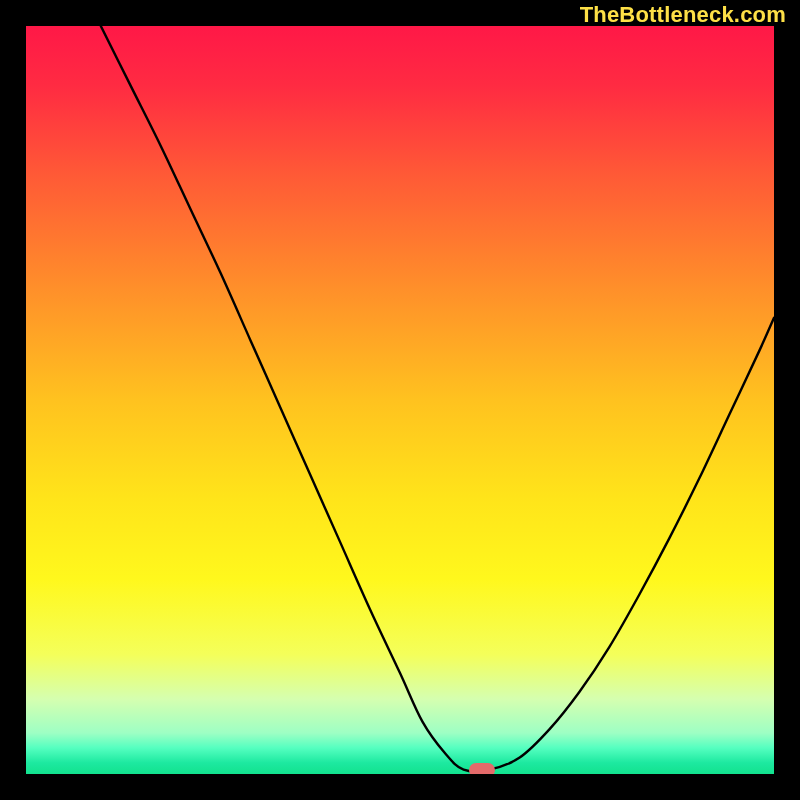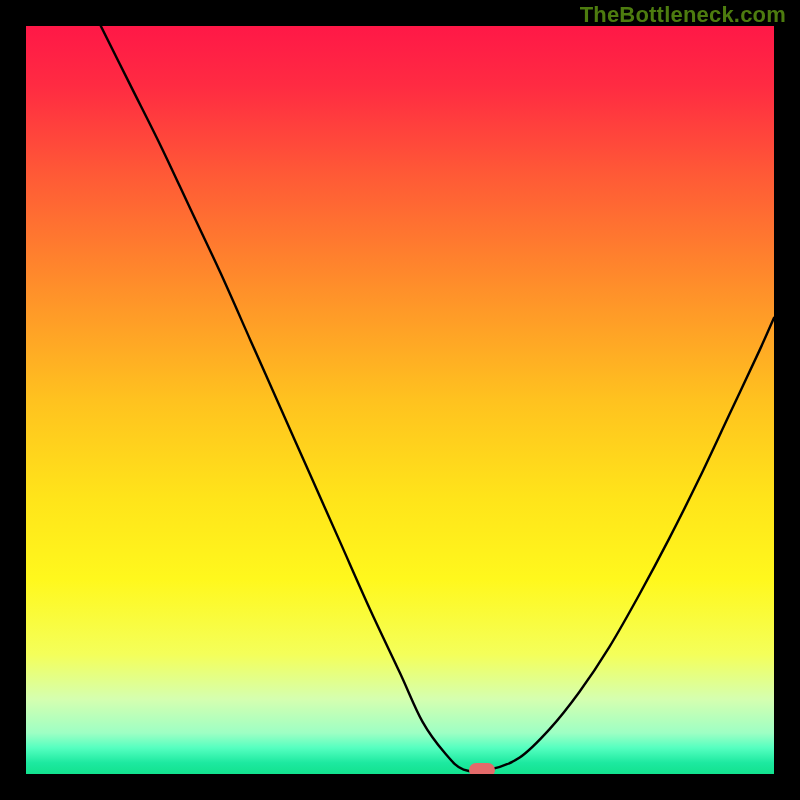--- a/index.html
+++ b/index.html
@@ -14,21 +14,21 @@
   .frame {
     position: relative;
     width: 800px;
     height: 800px;
     background: #000;
   }
   .watermark {
     position: absolute;
     top: 2px;
     right: 14px;
-    color: #4d7c0f;
+    color: #fde047;
     font-size: 22px;
     font-weight: 600;
     letter-spacing: 0.2px;
     z-index: 10;
   }
   .plot {
     position: absolute;
     left: 26px;
     top: 26px;
     width: 748px;

